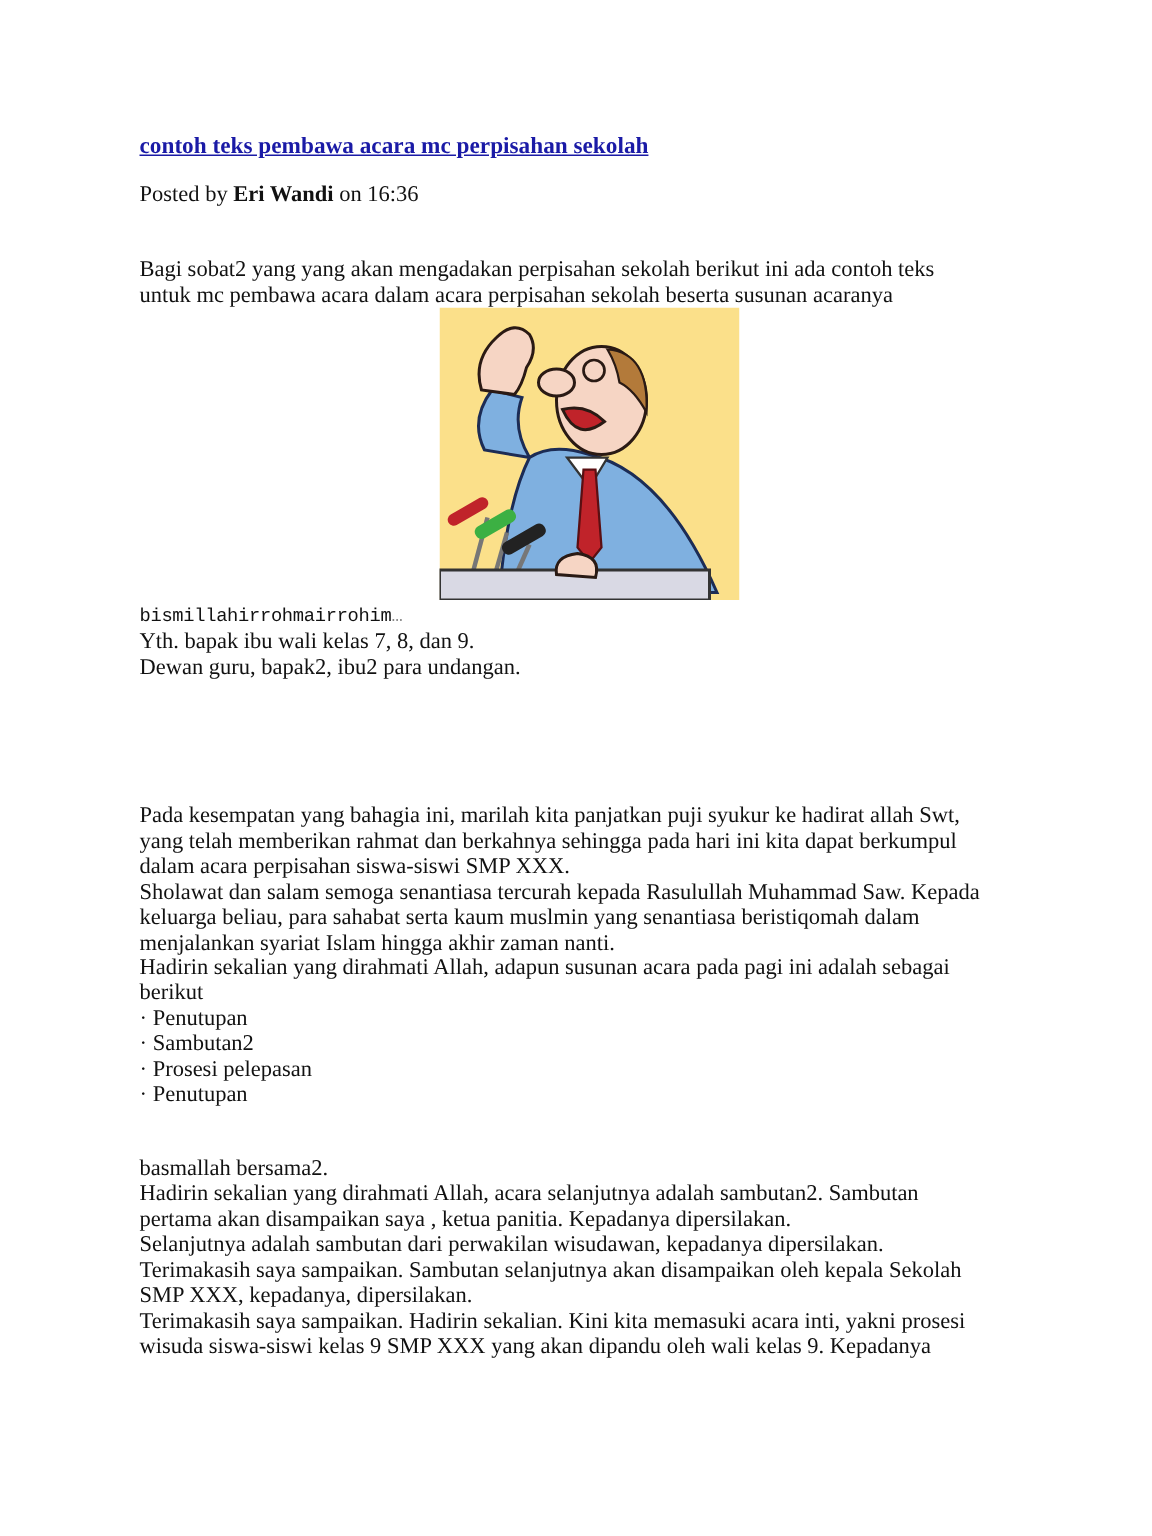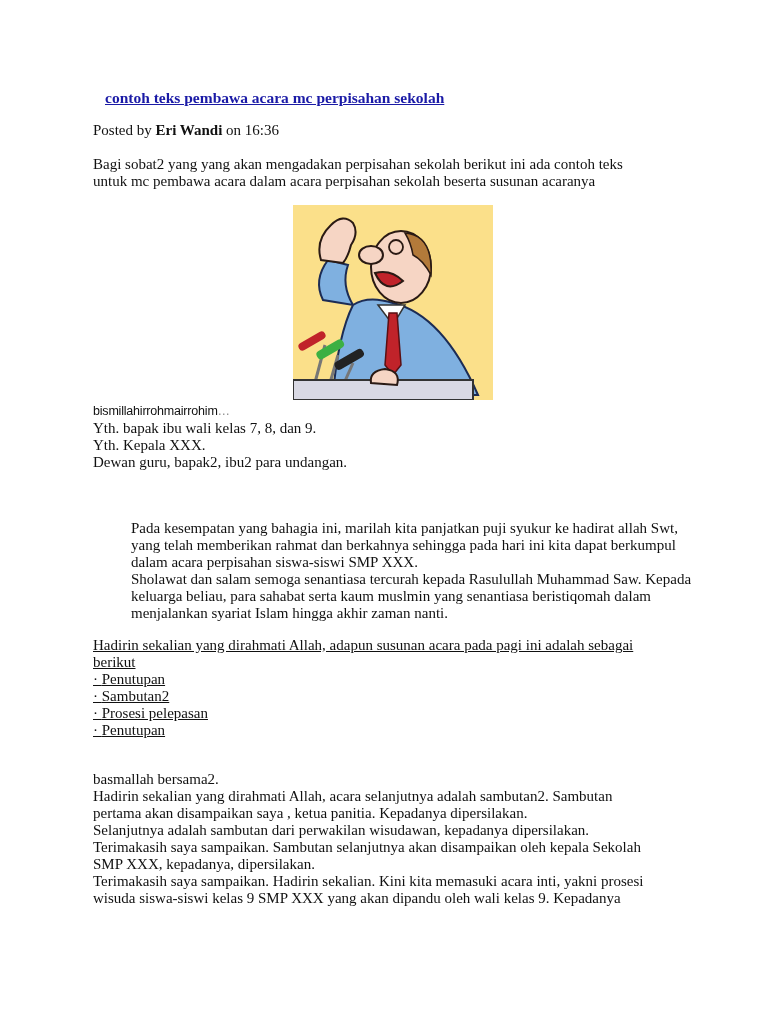--- a/index.html
+++ b/index.html
@@ -24,55 +24,54 @@
   .post-title {
     position: absolute;
     top: 89px;
     left: 0;
     font-size: 15.5px;
     font-weight: bold;
     color: #1a1aa6;
     text-decoration: underline;
     white-space: nowrap;
     cursor: pointer;
-    margin-left: 12px;
   }
   .post-meta {
     position: absolute;
     top: 122px;
     left: 0;
     font-size: 15px;
     white-space: nowrap;
   }
   .post-meta b { font-weight: bold; }
   .p {
     position: absolute;
     left: 0;
     font-size: 15px;
     line-height: 17px;
     width: 600px;
   }
   .line { display: block; white-space: nowrap; }
-  .intro { top: 156px; }
+  .intro { top: 172px; }
   .illustration {
     position: absolute;
     left: 200px;
     top: 205px;
     width: 200px;
     height: 195px;
   }
   .greet { top: 403px; }
   .bism {
-    font-family: Liberation Sans, sans-serif;
+    font-family: Liberation Mono, monospace;
     font-size: 12.5px;
     letter-spacing: -0.2px;
   }
   .bism .dots { color: #888888; }
-  .para1 { top: 520px; margin-left: 38px; }
-  .para2 { top: 637px; text-decoration: underline; }
+  .para1 { top: 536px; }
+  .para2 { top: 637px; }
   .para3 { top: 771px; }
 </style>
 </head>
 <body>
 
 <div class="page">
 
   <a class="post-title">contoh teks pembawa acara mc perpisahan sekolah</a>
 
   <div class="post-meta">
@@ -117,21 +116,20 @@
 
       <rect x="0" y="175" width="180" height="20" fill="#d9d9e4" stroke="#333" stroke-width="2"></rect>
 
       <path d="M78 178 Q76 166 92 164 Q108 166 104 180 Z" fill="#f6d5c4" stroke="#2a1a14" stroke-width="2"></path>
     </svg>
   </div>
 
   <div class="p greet">
     <span class="line bism"><span>bismillahirrohmairrohim</span><span class="dots">…</span></span>
     <span class="line">Yth. bapak ibu wali kelas 7, 8, dan 9.</span>
-    <span class="line">Yth. Kepala XXX.</span>
     <span class="line">Dewan guru, bapak2, ibu2 para undangan.</span>
   </div>
 
   <div class="p para1">
     <span class="line">Pada kesempatan yang bahagia ini, marilah kita panjatkan puji syukur ke hadirat allah Swt,</span>
     <span class="line">yang telah memberikan rahmat dan berkahnya sehingga pada hari ini kita dapat berkumpul</span>
     <span class="line">dalam acara perpisahan siswa-siswi SMP XXX.</span>
     <span class="line">Sholawat dan salam semoga senantiasa tercurah kepada Rasulullah Muhammad Saw. Kepada</span>
     <span class="line">keluarga beliau, para sahabat serta kaum muslmin yang senantiasa beristiqomah dalam</span>
     <span class="line">menjalankan syariat Islam hingga akhir zaman nanti.</span>

